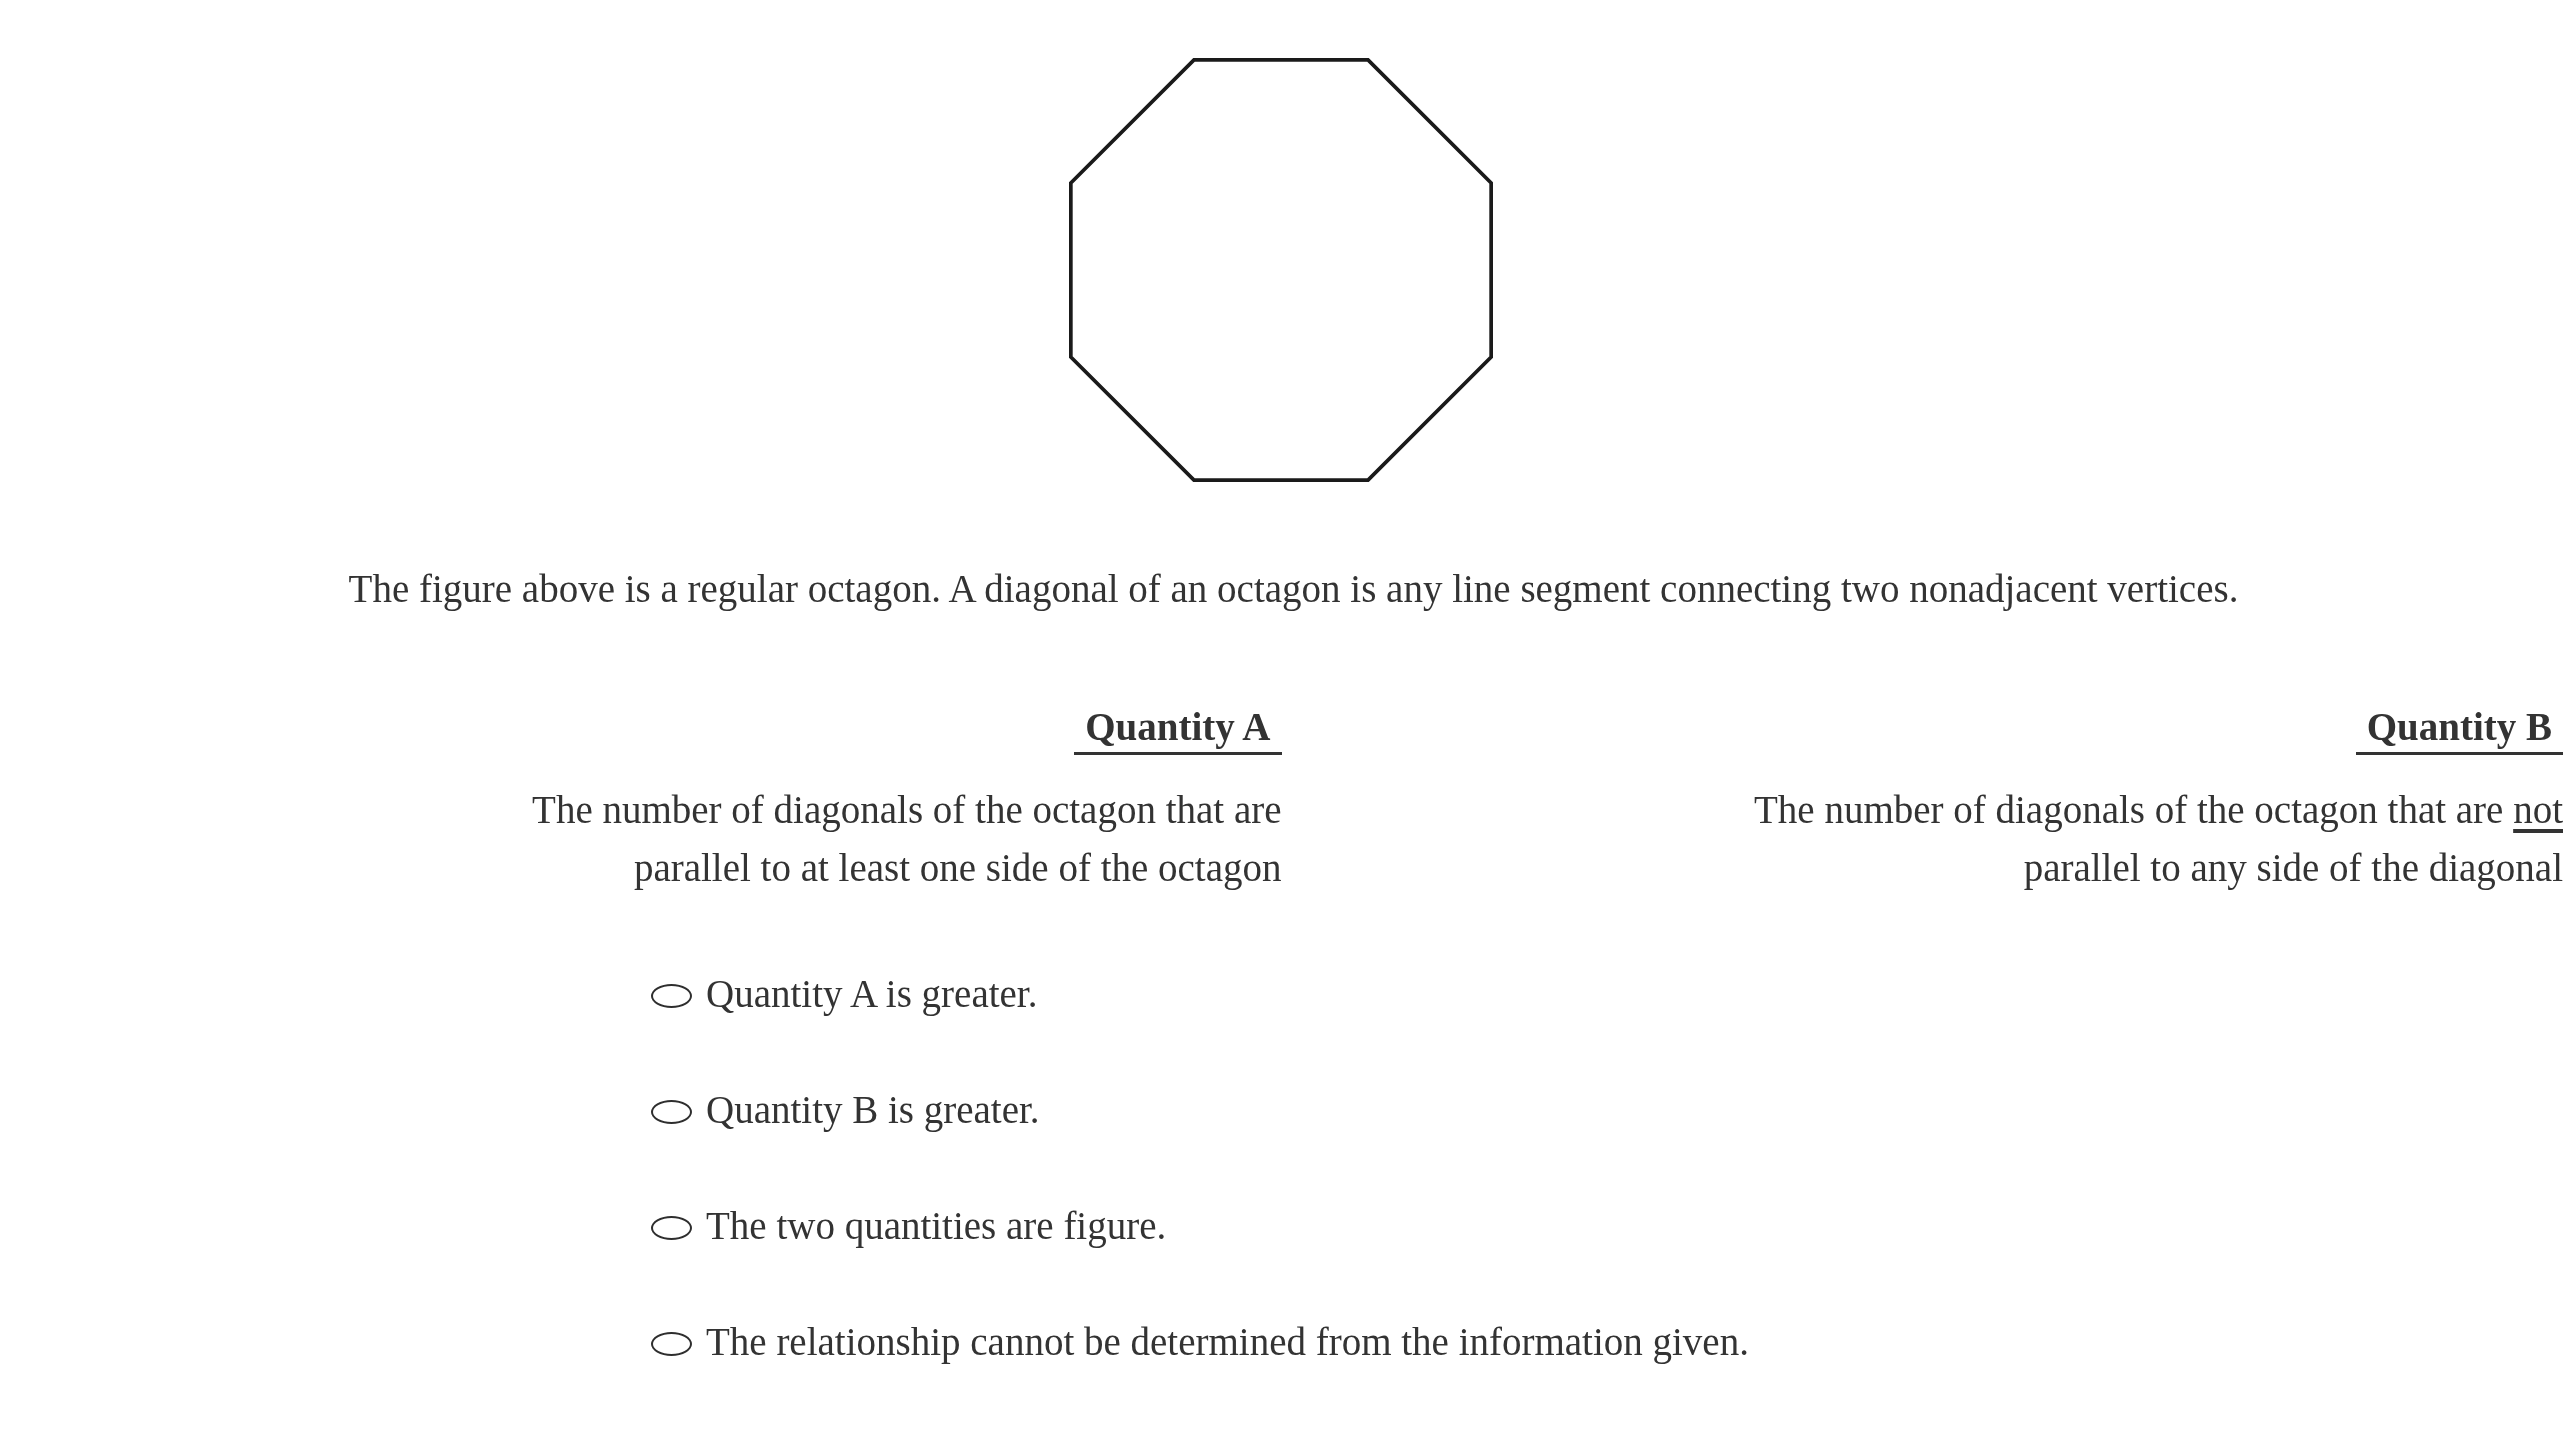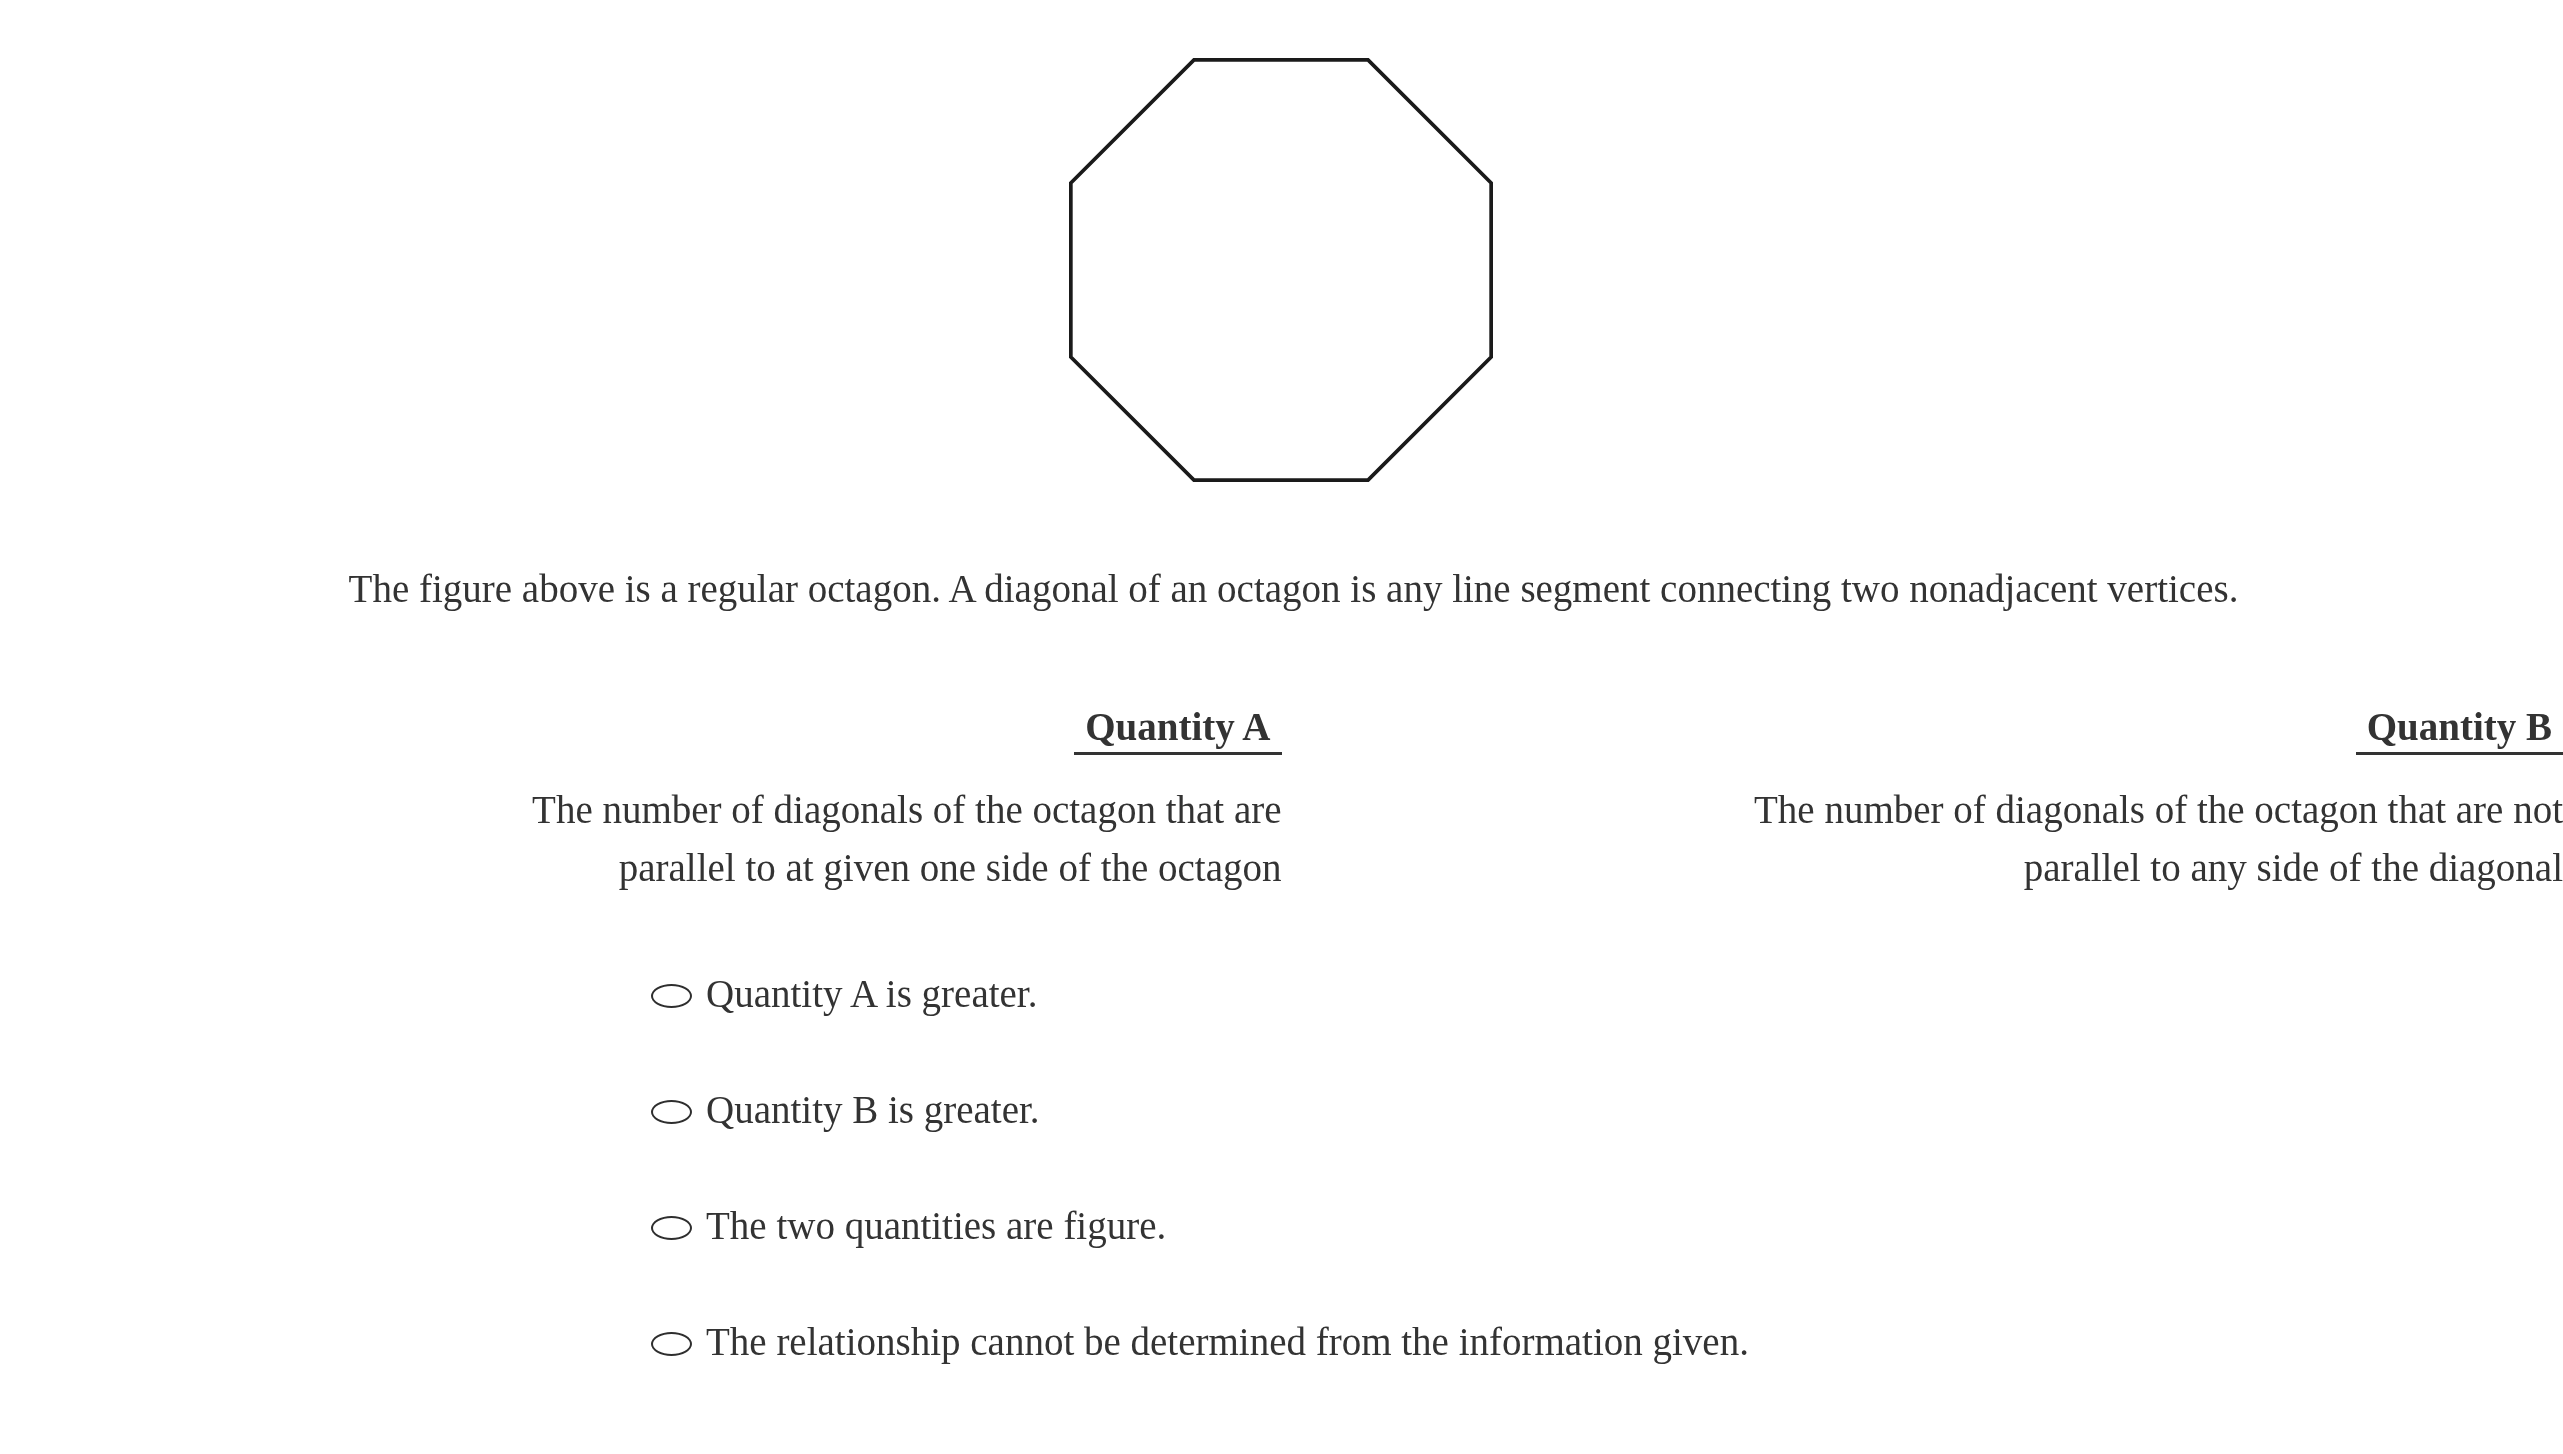--- a/index.html
+++ b/index.html
@@ -53,20 +53,21 @@
     line-height:44px;
     border-bottom:3.7px solid var(--text-color);
     padding:0 11px 2.8px 11px;
   }
   .q-desc{
     margin-top:26px;
     font-size:39px;
     line-height:58px;
   }
   .u{
+    text-decoration:underline;
     text-decoration-thickness:3.7px;
     text-underline-offset:5.5px;
   }
   .options{
     position:absolute;
     left:651px;
     top:975px;
     display:flex;
     flex-direction:column;
   }
@@ -105,21 +106,21 @@
     </svg>
   </div>
 
   <div class="prompt">The figure above is a regular octagon. A diagonal of an octagon is any line segment connecting two nonadjacent vertices.</div>
 
   <div class="quantities">
     <div class="q-col">
       <span class="q-heading">Quantity A</span>
       <div class="q-desc">
         <div>The number of diagonals of the octagon that are</div>
-        <div>parallel to at given one side of the octagon</div>
+        <div>parallel to at least one side of the octagon</div>
       </div>
     </div>
     <div class="q-col">
       <span class="q-heading">Quantity B</span>
       <div class="q-desc">
         <div><span>The number of diagonals of the octagon that are </span><span class="u">not</span></div>
         <div>parallel to any side of the diagonal</div>
       </div>
     </div>
   </div>

